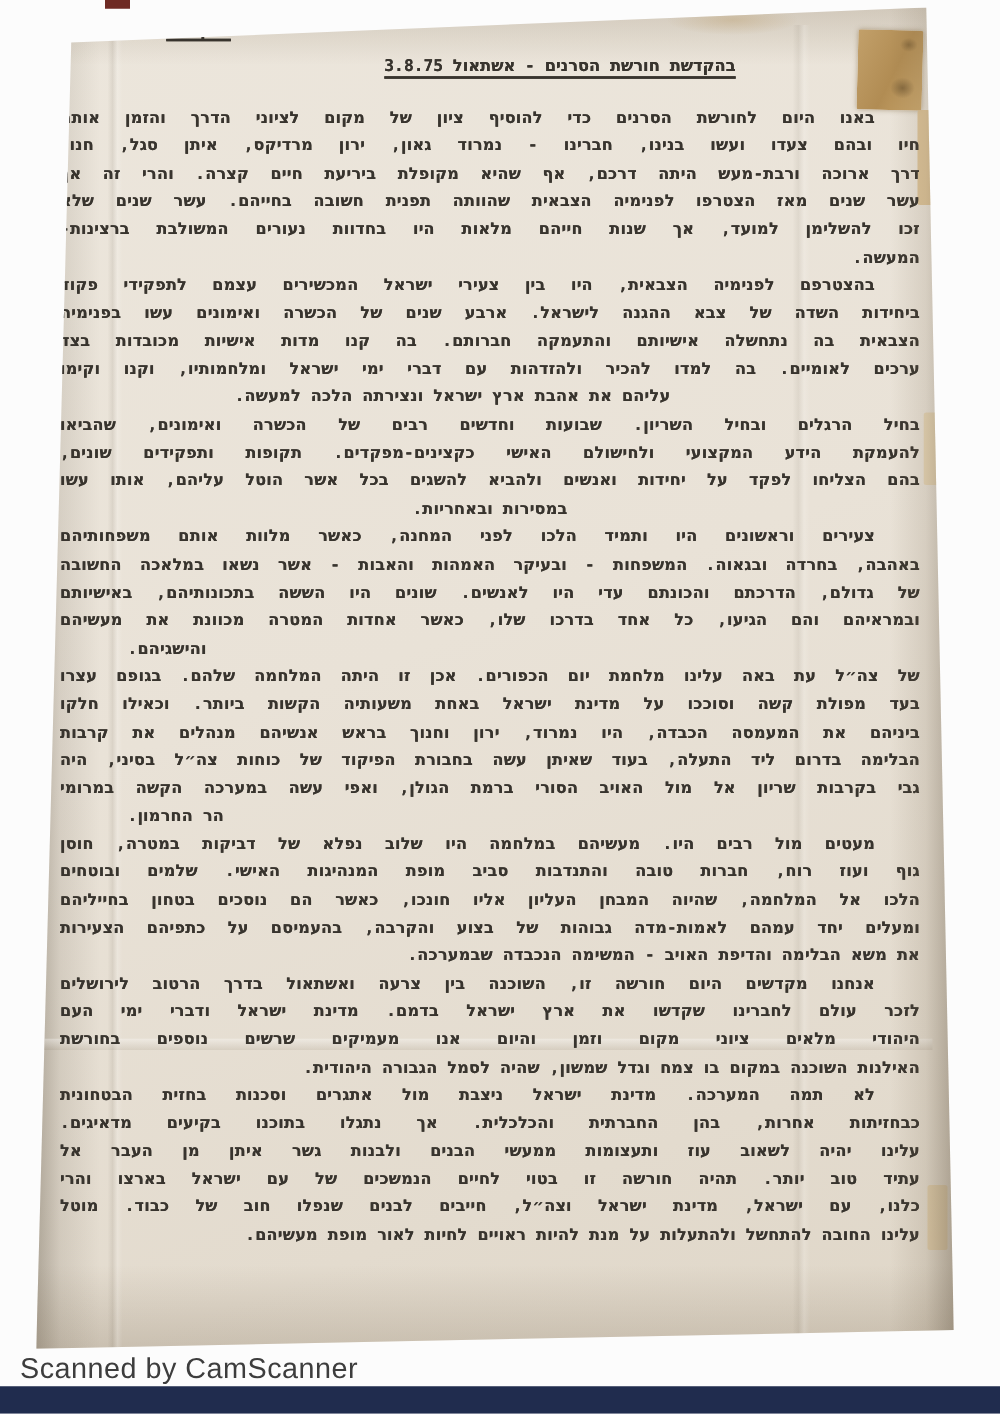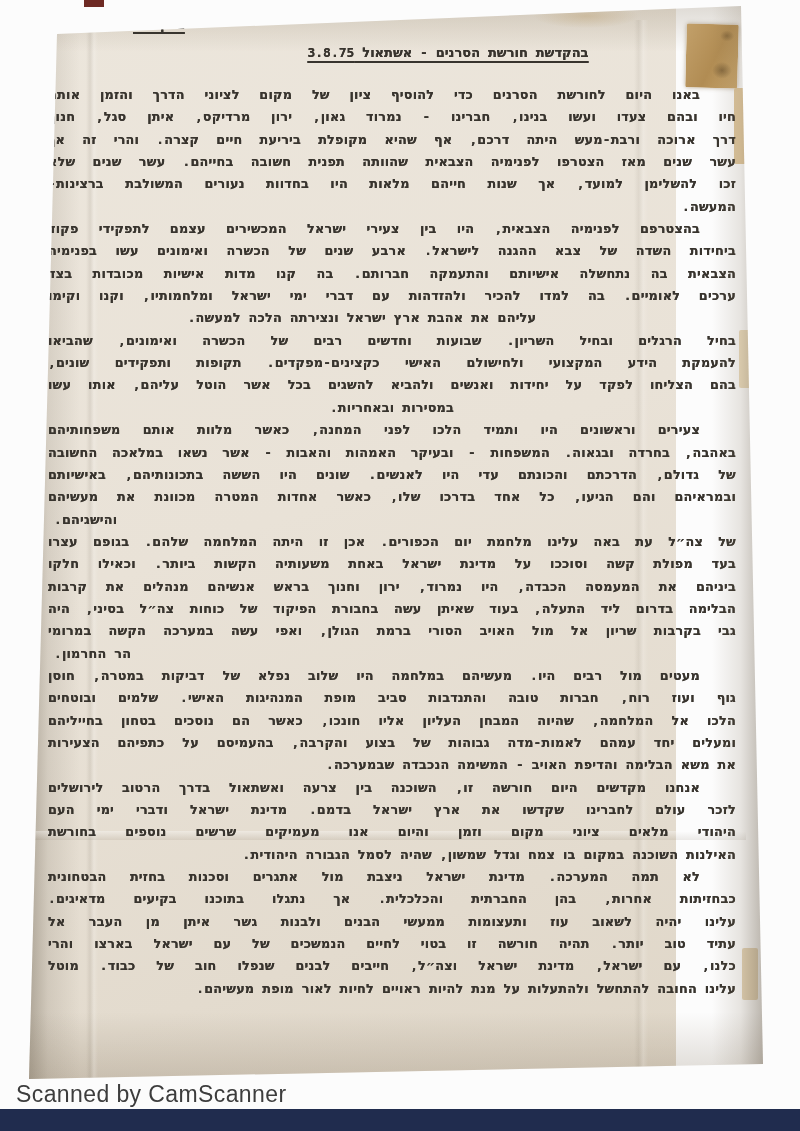--- a/index.html
+++ b/index.html
@@ -1,18 +1,18 @@
 <!DOCTYPE html>
 <html lang="he" style="--page_bg: #fcfcfc; --paper: #e9e2d7; --ink: #38342e; --tape: #c2a06a; --bar: #202c4e; --credit: #3d3d3d;"><head>
 <meta charset="utf-8">
 <style>
   html,body{margin:0;padding:0;}
   body{width:800px;height:1131px;overflow:hidden;background:var(--page_bg,#fcfcfc);
        font-family:"DejaVu Sans Mono","DejaVu Sans",monospace;}
-  .page{position:relative;width:676px;height:1131px;background:var(--page_bg,#fcfcfc);}
+  .page{position:relative;width:800px;height:1131px;background:var(--page_bg,#fcfcfc);}
 
   
   .paper{position:absolute;inset:0;
     clip-path:polygon(57px 34px,741px 6px,763px 1064px,29px 1079px);
     background:linear-gradient(160deg,#ece6dc 0%,var(--paper,#e9e2d7) 45%,#e3dbce 78%,#ded5c6 100%);}
   .paper::before{content:"";position:absolute;left:22px;top:0;bottom:0;width:58px;
     background:linear-gradient(90deg,rgba(96,86,70,.5),rgba(96,86,70,.14) 45%,rgba(0,0,0,0));}
   .paper::after{content:"";position:absolute;left:712px;top:0;bottom:0;width:52px;
     background:linear-gradient(90deg,rgba(0,0,0,0),rgba(118,102,78,.16) 55%,rgba(92,78,58,.42));}
   .edge-top{position:absolute;left:0;top:0;width:800px;height:52px;
@@ -50,21 +50,21 @@
   .title{display:inline-block;font-size:13px;font-weight:700;color:var(--ink,#38342e);
     text-decoration:underline;text-underline-offset:4px;text-decoration-thickness:1.5px;
     text-shadow:0 0 .4px var(--ink,#38342e);}
   #text-body{position:absolute;left:48px;top:84px;width:688px;direction:rtl;
     font-size:12.8px;font-weight:700;line-height:22.35px;color:var(--ink,#38342e);
     text-shadow:0 0 .45px rgba(56,52,46,.85);letter-spacing:.2px;}
   .line{height:22.35px;white-space:nowrap;}
   .line.j,.line.ji{white-space:normal;text-align:justify;text-align-last:justify;}
   .line.ji{text-indent:36px;}
   .line.r{text-align:right;}
-  .line.l{text-align:left;padding-left:6px;box-sizing:border-box;}
+  .line.l{text-align:left;padding-left:6px;box-sizing:border-box;margin-left:48px;}
   .line.lm{text-align:right;padding-left:112px;box-sizing:border-box;}
   .line.c{text-align:center;}
   .line.c2{text-align:center;padding-right:60px;box-sizing:border-box;}
   .line.cl{text-align:center;padding-right:170px;box-sizing:border-box;}
 
   
   .credit{position:absolute;left:16px;top:1081px;
     font-family:"Liberation Sans","DejaVu Sans",sans-serif;
     font-size:23px;color:var(--credit,#3d3d3d);letter-spacing:.4px;}
   .scanner-bar{position:absolute;left:0;top:1109px;width:800px;height:22px;background:var(--bar,#202c4e);}

